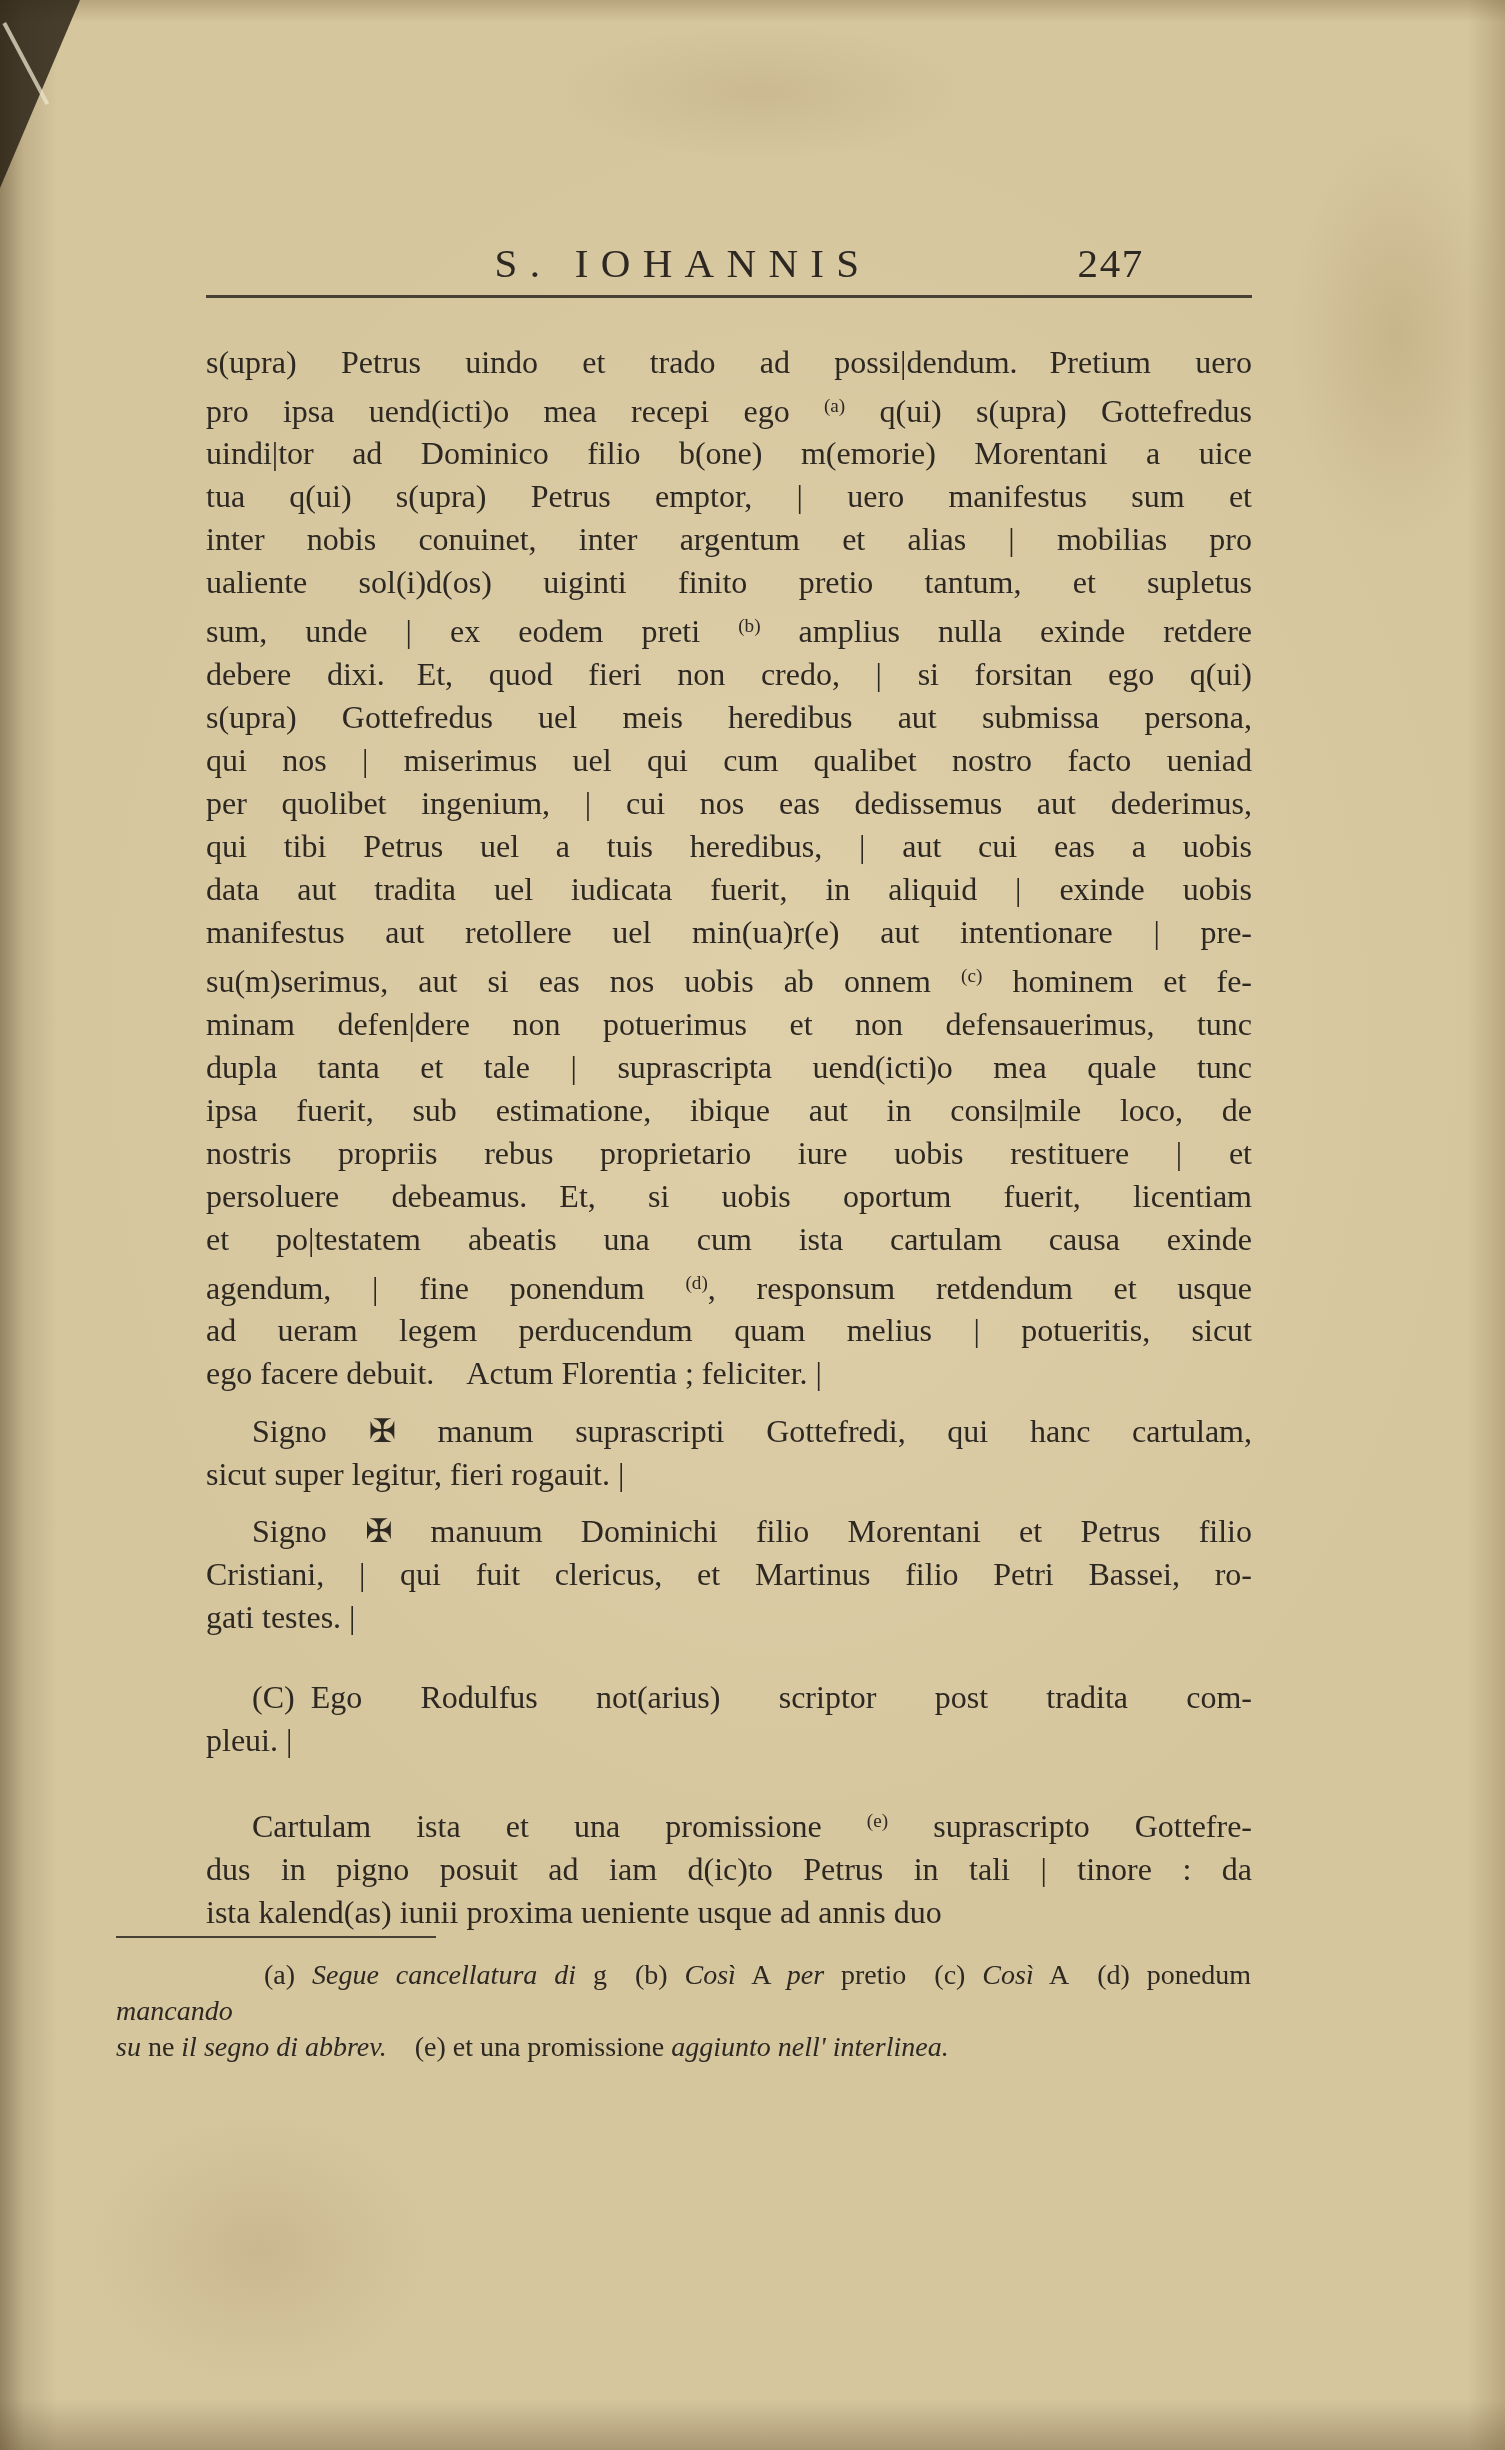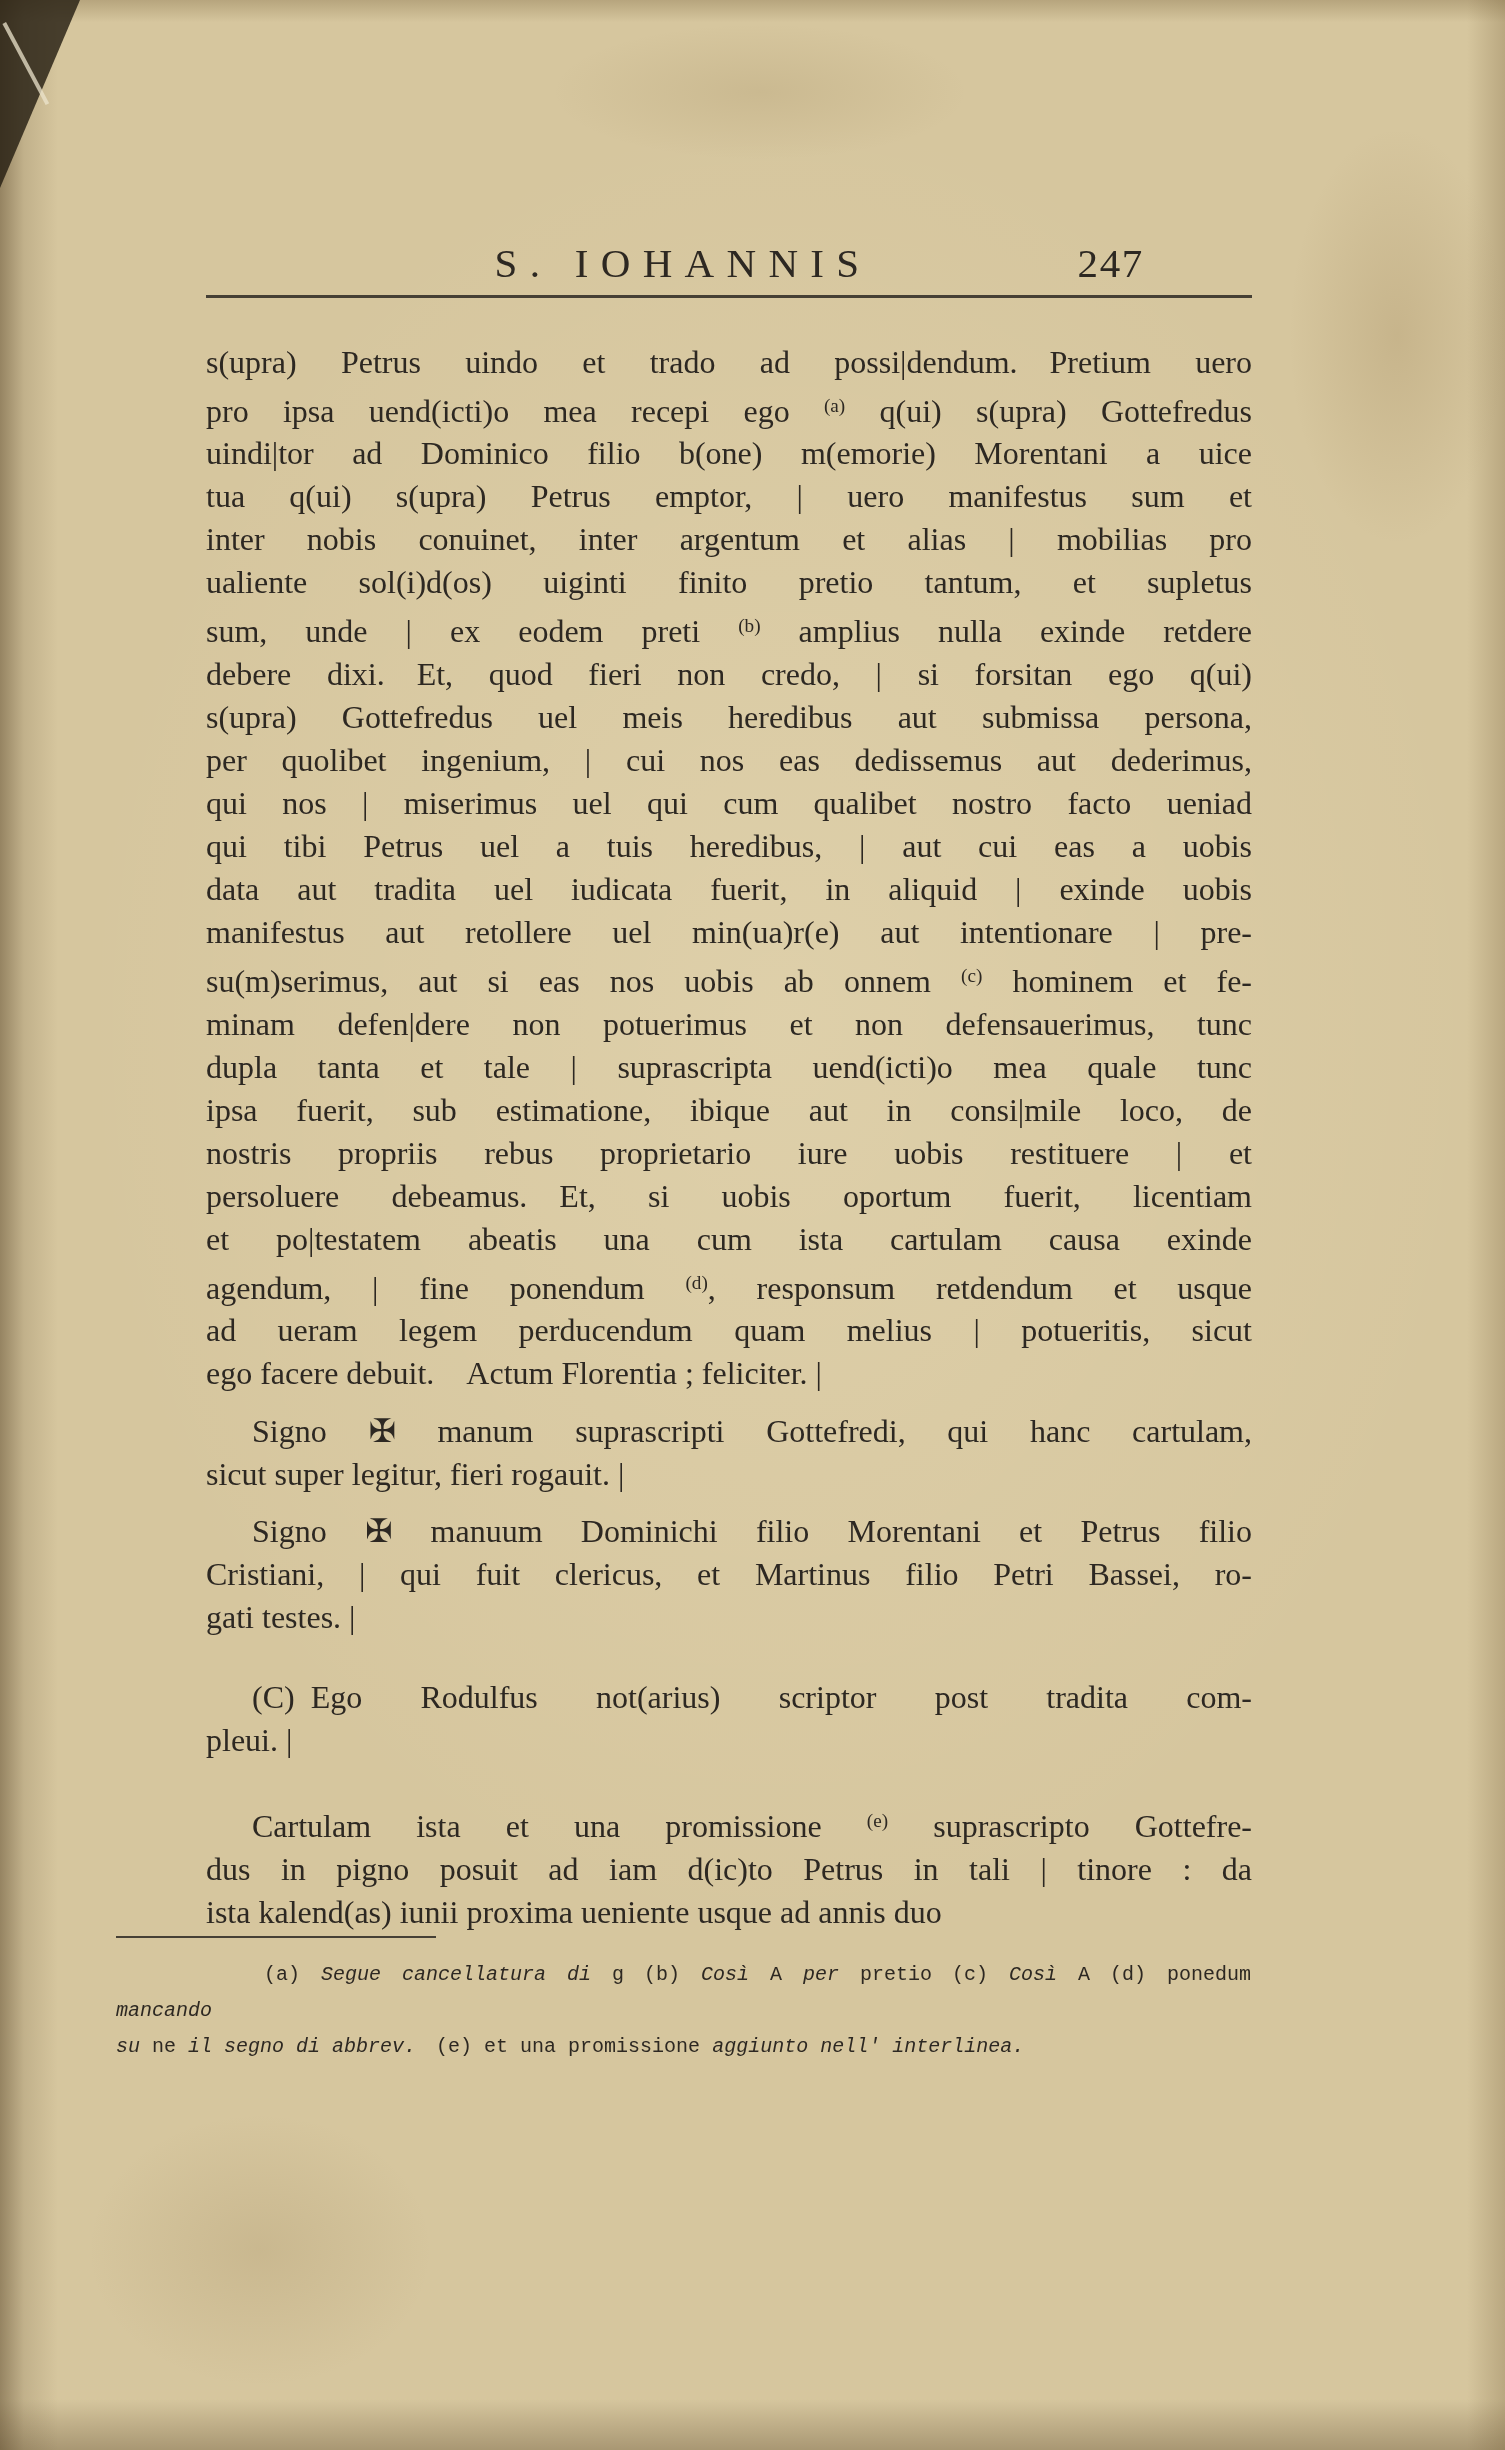--- a/index.html
+++ b/index.html
@@ -41,21 +41,21 @@
   .gap-large{margin-top:37px;}
   .line{text-align:justify;text-align-last:justify;}
   .line.last{text-align-last:left;}
   .line.indent{text-indent:46px;}
   .sup{font-size:0.60em;vertical-align:0.5em;letter-spacing:0;}
   .i{font-style:italic;}
   .cross{font-family:"DejaVu Sans",sans-serif;font-size:1.02em;}
 
   .footnotes{position:absolute;left:116px;top:1936px;width:1135px;z-index:4;}
   .fn-rule{width:320px;height:2.4px;background:var(--ink,#3a332a);opacity:0.85;}
-  .fn-text{margin-top:19px;font-size:20px;line-height:36px;font-family:Liberation Mono, monospace;}
+  .fn-text{margin-top:19px;font-size:28px;line-height:36px;}
   .fn-text .line.indent{text-indent:148px;}
 </style>
 </head>
 <body style="--paper: #d6c69e; --ink: #2d2822;">
 
 <div>
   <div class="vignette"></div>
   <div class="corner"></div>
   <div class="corner-slash"></div>
   <div class="stain1"></div>
@@ -72,22 +72,22 @@
         <div class="para gap-none">
           <div class="line">s(upra) Petrus uindo et trado ad possi|dendum. Pretium uero</div>
           <div class="line">pro ipsa uend(icti)o mea recepi ego <span class="sup">(a)</span> q(ui) s(upra) Gottefredus</div>
           <div class="line">uindi|tor ad Dominico filio b(one) m(emorie) Morentani a uice</div>
           <div class="line">tua q(ui) s(upra) Petrus emptor, | uero manifestus sum et</div>
           <div class="line">inter nobis conuinet, inter argentum et alias | mobilias pro</div>
           <div class="line">ualiente sol(i)d(os) uiginti finito pretio tantum, et supletus</div>
           <div class="line">sum, unde | ex eodem preti <span class="sup">(b)</span> amplius nulla exinde retdere</div>
           <div class="line">debere dixi. Et, quod fieri non credo, | si forsitan ego q(ui)</div>
           <div class="line">s(upra) Gottefredus uel meis heredibus aut submissa persona,</div>
+          <div class="line">qui nos | miserimus uel qui cum qualibet nostro facto ueniad</div>
           <div class="line">per quolibet ingenium, | cui nos eas dedissemus aut dederimus,</div>
-          <div class="line">qui nos | miserimus uel qui cum qualibet nostro facto ueniad</div>
           <div class="line">qui tibi Petrus uel a tuis heredibus, | aut cui eas a uobis</div>
           <div class="line">data aut tradita uel iudicata fuerit, in aliquid | exinde uobis</div>
           <div class="line">manifestus aut retollere uel min(ua)r(e) aut intentionare | pre-</div>
           <div class="line">su(m)serimus, aut si eas nos uobis ab onnem <span class="sup">(c)</span> hominem et fe-</div>
           <div class="line">minam defen|dere non potuerimus et non defensauerimus, tunc</div>
           <div class="line">dupla tanta et tale | suprascripta uend(icti)o mea quale tunc</div>
           <div class="line">ipsa fuerit, sub estimatione, ibique aut in consi|mile loco, de</div>
           <div class="line">nostris propriis rebus proprietario iure uobis restituere | et</div>
           <div class="line">persoluere debeamus. Et, si uobis oportum fuerit, licentiam</div>
           <div class="line">et po|testatem abeatis una cum ista cartulam causa exinde</div>

